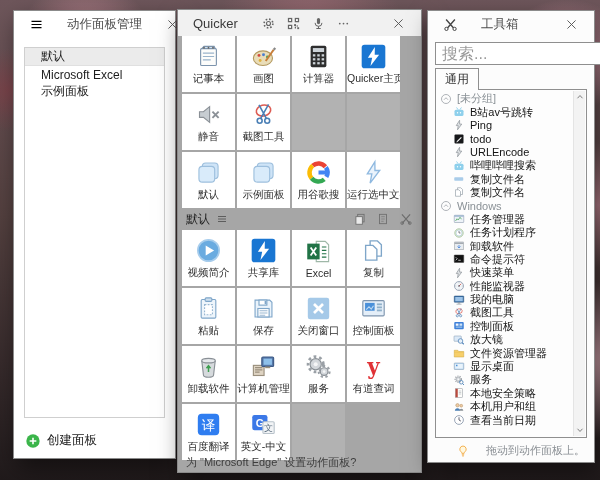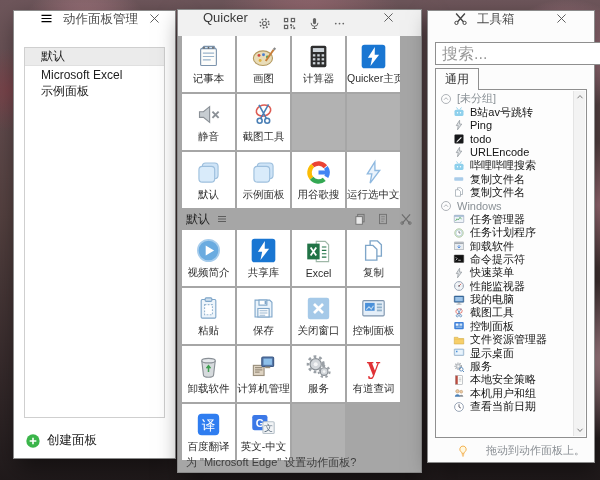--- a/index.html
+++ b/index.html
@@ -14,21 +14,21 @@
       radial-gradient(60px 90px at 598px 205px, rgba(205,140,155,.7), transparent 70%),
       radial-gradient(85px 110px at 588px 360px, rgba(222,172,182,.85), transparent 72%),
       radial-gradient(80px 60px at 10px 90px, rgba(140,60,70,.55), transparent 70%),
       linear-gradient(180deg,#6e565b 0%,#53403f 45%,#372b2c 75%,#201a1b 100%);
   }
   .window{position:absolute;background:#fff;box-shadow:0 0 0 1px #8b8b8b,4px 9px 22px rgba(0,0,0,.5);}
   #win-left{left:14px;top:11px;width:161px;height:447px;}
   #win-mid{left:178px;top:10px;width:243px;height:462px;background:#a6a6a6;}
   #win-right{left:428px;top:11px;width:166px;height:451px;background:#fcfcfc;}
 
-  .titlebar{position:absolute;left:0;right:0;top:0;height:26px;display:flex;padding:0 25px;gap:9px;}
+  .titlebar{position:absolute;left:0;right:0;top:0;height:26px;display:flex;align-items:center;padding:0 15px;gap:23px;}
   #win-mid .titlebar{background:#f1f1f1;}
   .title{font-size:12.5px;color:#4c4c4c;white-space:nowrap;}
   #win-mid .title{color:#3a3a3a;font-size:13px;}
   .tbicon{width:15px;height:15px;display:inline-flex;}
   .tbicon svg{width:15px;height:15px;display:block;}
   .close{margin-left:auto;width:15px;height:15px;color:#555;display:flex;}
   .close svg{width:15px;height:15px;}
 
   
   .panel-list{position:absolute;left:10px;right:10px;top:36px;bottom:40px;background:#fff;border:1px solid #cfcfcf;overflow:hidden;}
@@ -669,20 +669,30 @@
               <rect x="5.5" y="7" width="5.5" height="4.5" fill="#fff" opacity=".92"></rect>
               <rect x="13" y="7" width="5.5" height="4.5" fill="#cfe3f5"></rect>
               <rect x="5.5" y="13" width="13" height="2.5" fill="#9cc3e8"></rect>
             </svg>
           </span>
           <span>控制面板</span>
         </div>
         <div class="trow titem">
           <span class="li">
             <svg viewBox="0 0 24 24" aria-hidden="true">
+              <rect x="2" y="4" width="14.5" height="10.5" rx="1" fill="#dbe9f7" stroke="#7d94ad"></rect>
+              <circle cx="15" cy="14" r="4.6" fill="#eaf3fb" fill-opacity=".85" stroke="#4a7fb5" stroke-width="1.5"></circle>
+              <path d="M18.3 17.3 L21.5 20.5" stroke="#4a7fb5" stroke-width="2.2" fill="none"></path>
+            </svg>
+          </span>
+          <span>放大镜</span>
+        </div>
+        <div class="trow titem">
+          <span class="li">
+            <svg viewBox="0 0 24 24" aria-hidden="true">
               <path d="M2.5 6.5 h7 l2 2.5 h10 v11 h-19z" fill="#f7cf6a" stroke="#c9a23d"></path>
               <path d="M2.5 10.5 h19" stroke="#e3b94f" fill="none"></path>
             </svg>
           </span>
           <span>文件资源管理器</span>
         </div>
         <div class="trow titem">
           <span class="li">
             <svg viewBox="0 0 24 24" aria-hidden="true">
               <rect x="2.5" y="4" width="19" height="13" rx="1" fill="#bcd9f2" stroke="#7d94ad"></rect>

